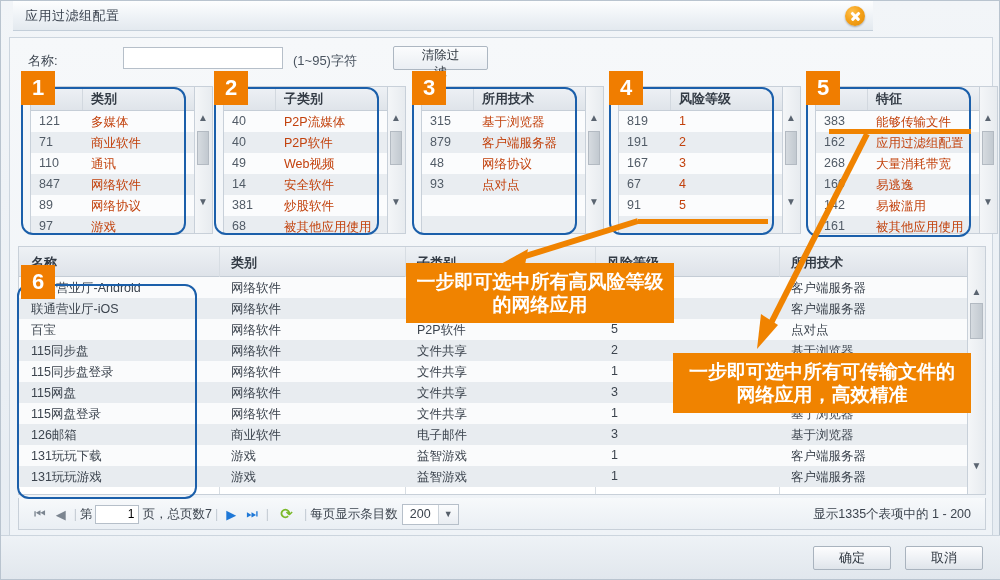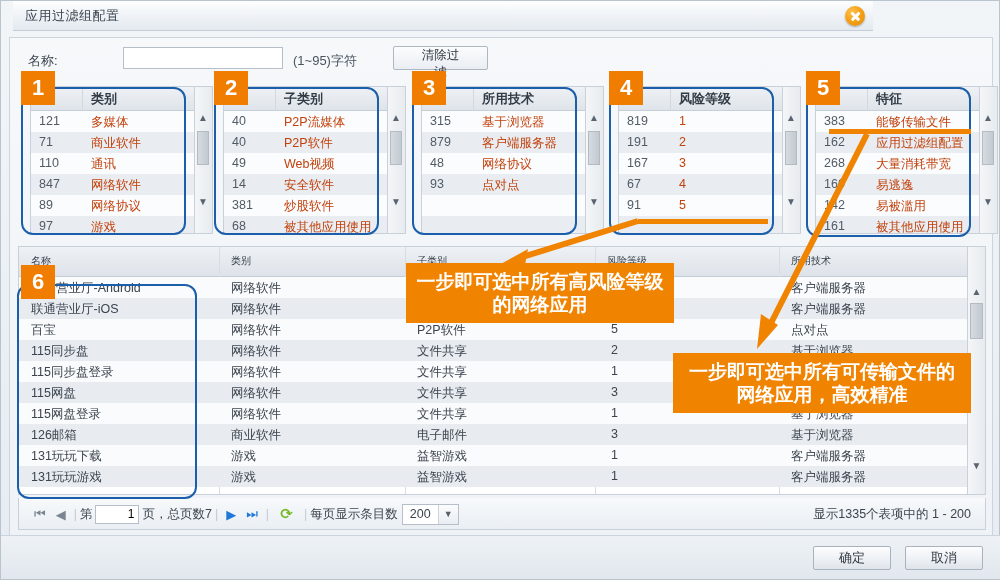--- a/index.html
+++ b/index.html
@@ -128,21 +128,21 @@
   
   .table-wrap {
     position:absolute; left:8px; top:208px; width:968px; height:249px;
     background:#fff; border:1px solid #c8d0d9; overflow:hidden;
   }
   .thead {
     height:30px; background:linear-gradient(180deg,#eef1f5 0%,#dee3e9 100%);
     border-bottom:1px solid #c4ccd5; position:relative;
   }
   .thead .th {
-    position:absolute; top:7px; font-size:10px; font-weight:normal; color:#333b45;
+    position:absolute; top:7px; font-size:13px; font-weight:bold; color:#333b45;
   }
   .tbody { position:relative; }
   .trow { height:21px; position:relative; font-size:12.5px; }
   .trow:nth-child(odd)  { background:#fafbfc; }
   .trow:nth-child(even) { background:#e8ecf0; }
   .trow .cell { position:absolute; top:3px; color:#3c444e; }
   .col-sep {
     position:absolute; top:0; width:1px; height:249px; background:#d7dde3;
   }
 

